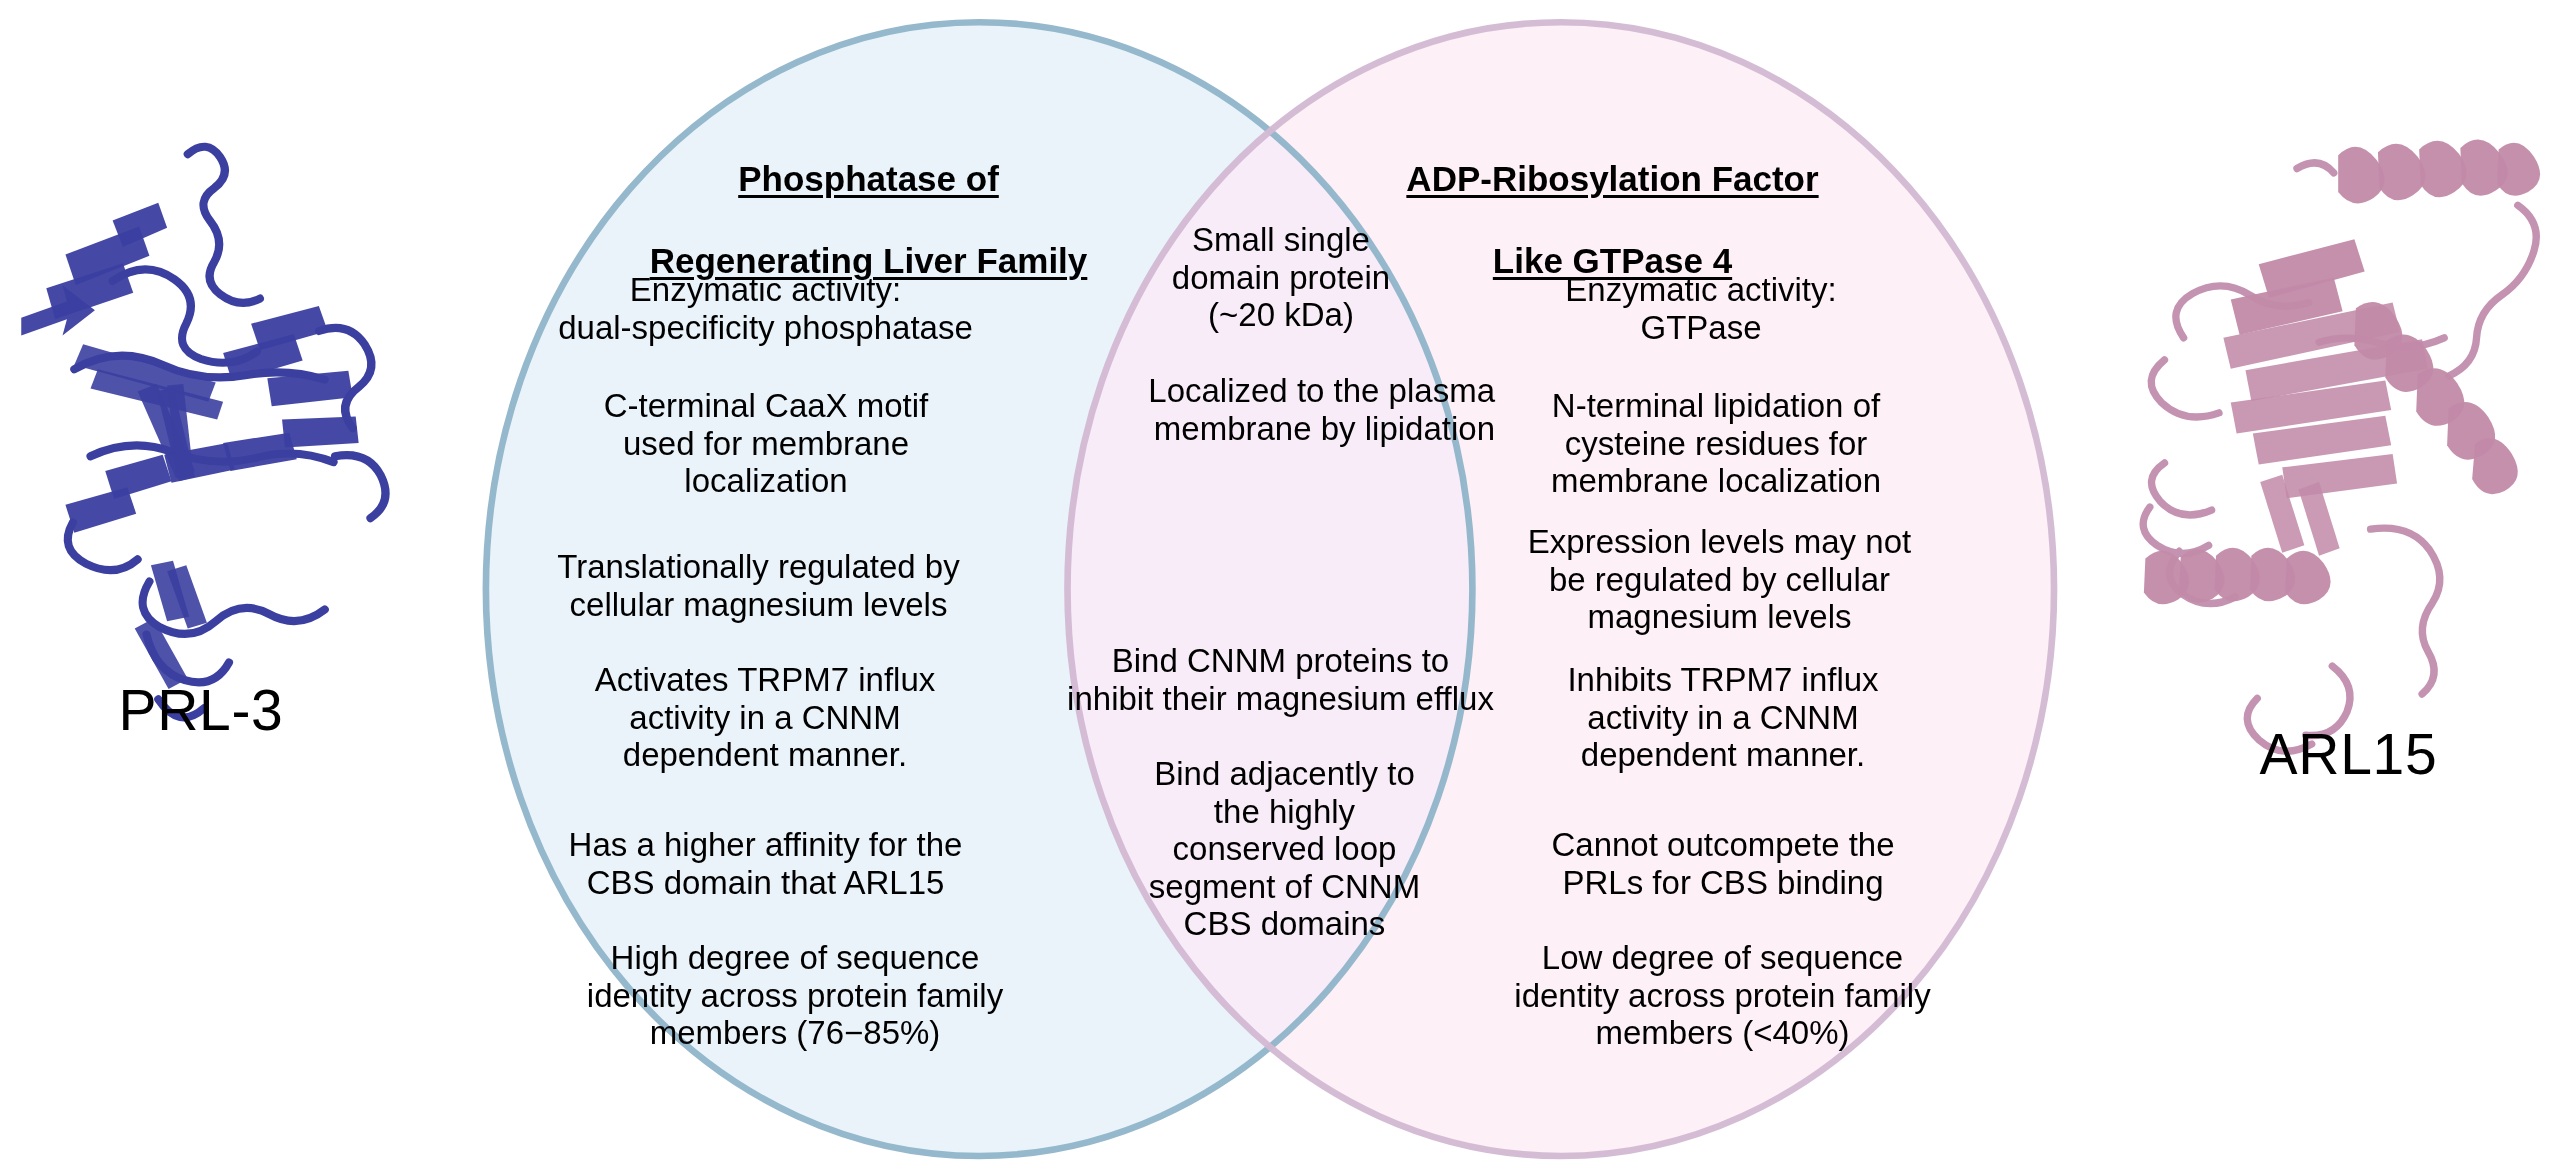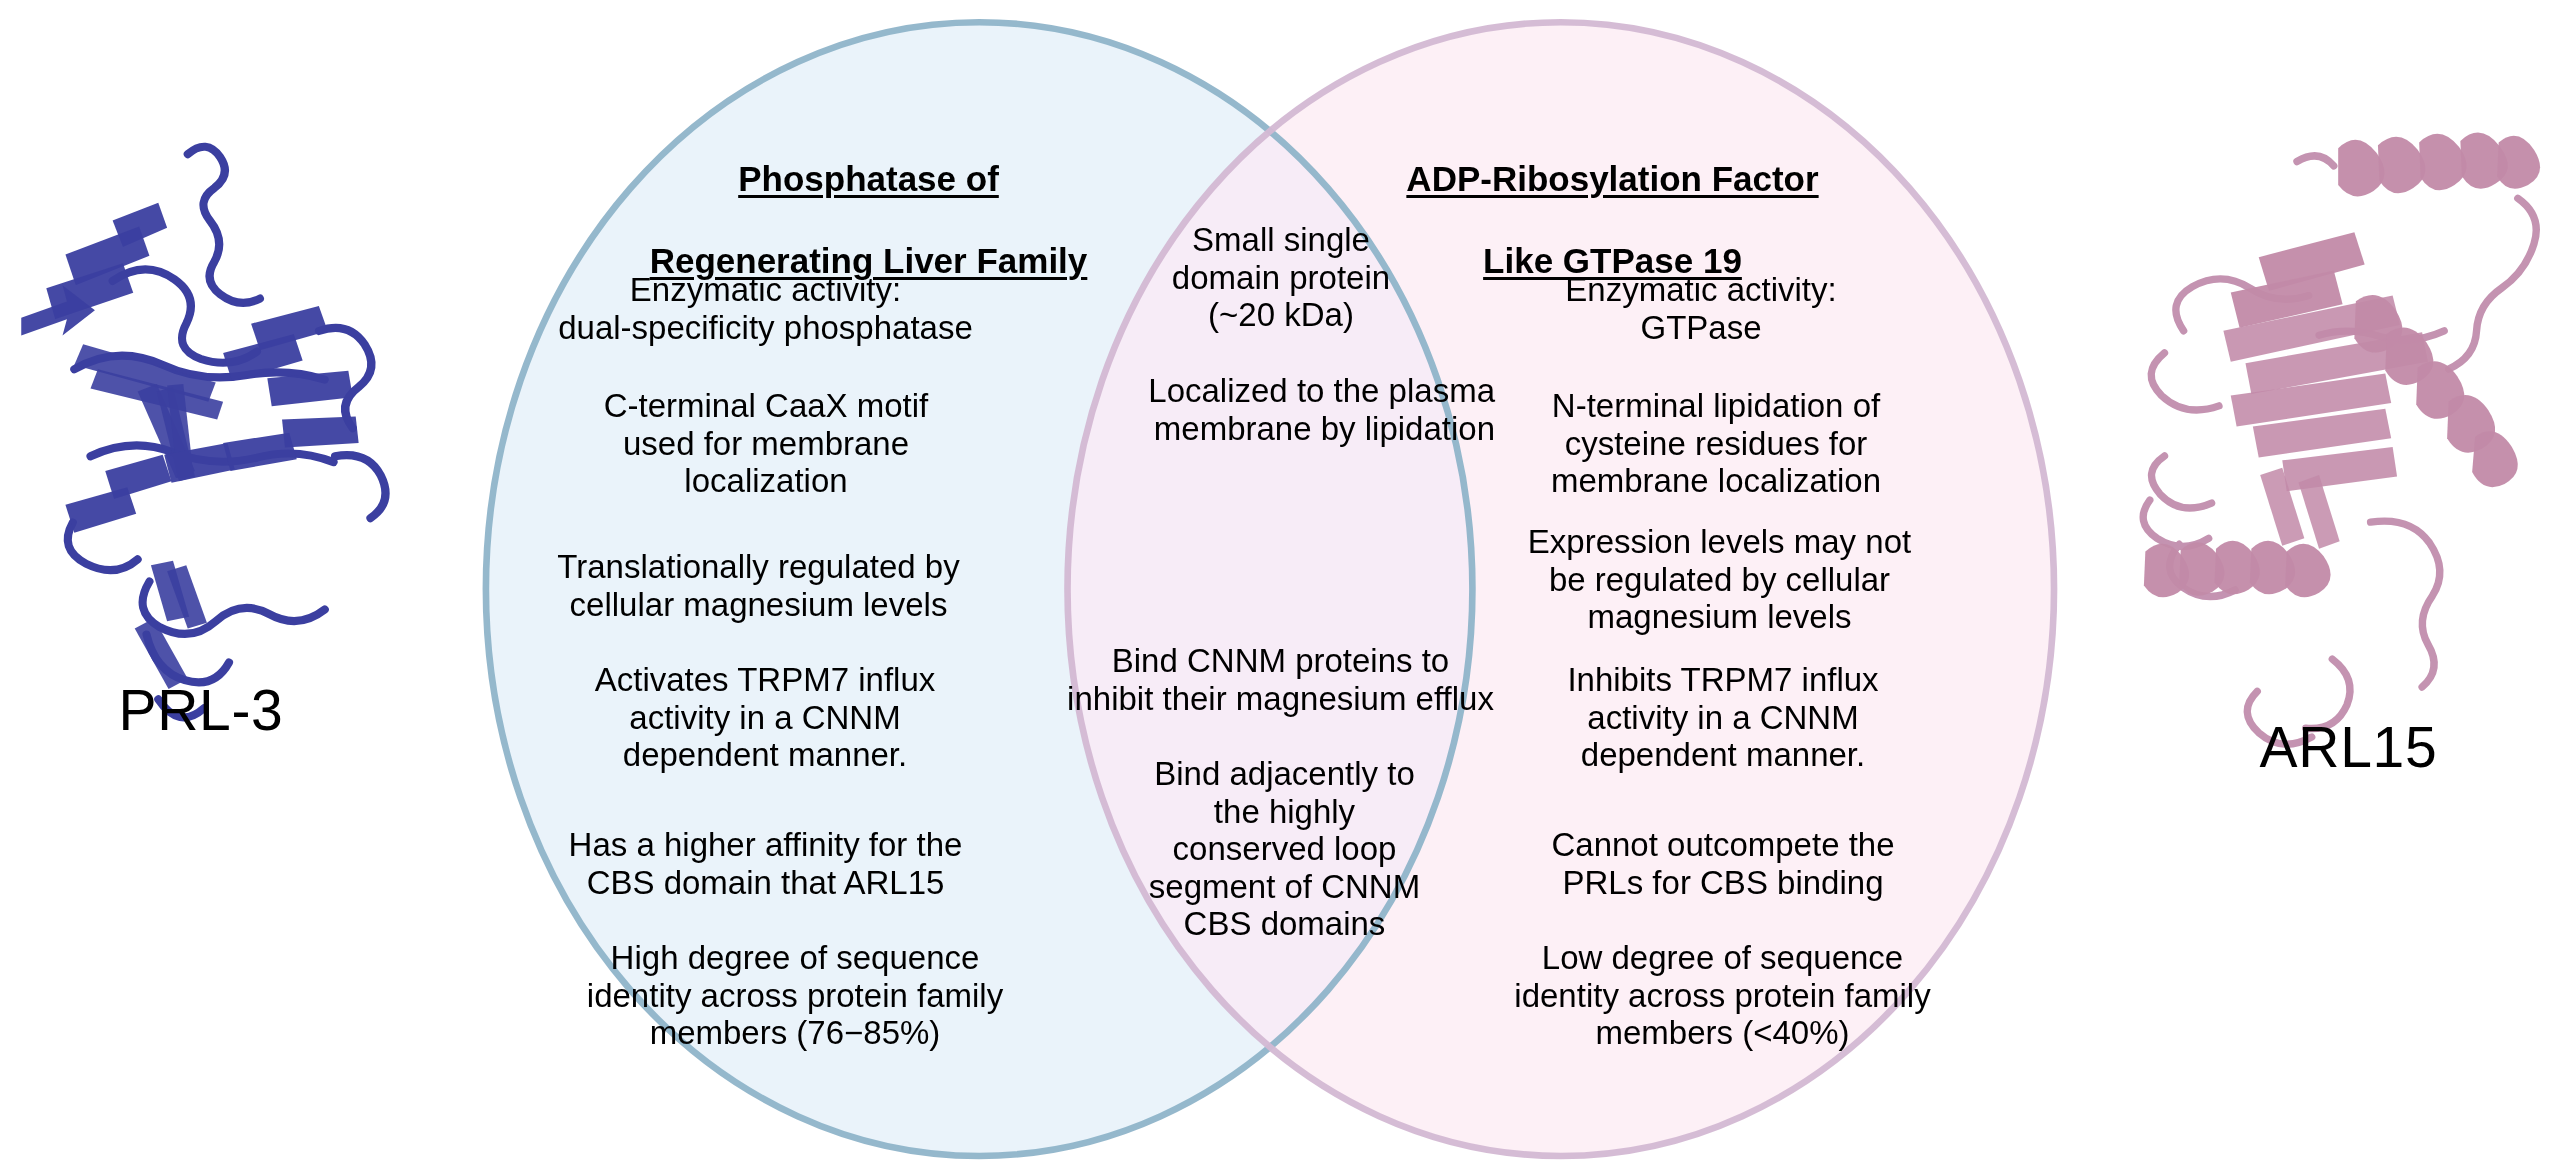--- a/index.html
+++ b/index.html
@@ -120,21 +120,21 @@
   <div class="txt item" style="left:1045px; top:642px; width:471px;">Bind CNNM proteins to
 inhibit their magnesium efflux</div>
   <div class="txt item" style="left:1119px; top:755px; width:331px;">Bind adjacently to
 the highly
 conserved loop
 segment of CNNM
 CBS domains</div>
 
   <div class="txt circle-title" style="left:1377px; top:118px; width:471px;">
     <span>ADP-Ribosylation Factor </span>
-    <span>Like GTPase 19</span>
+    <span>Like GTPase 4</span>
   </div>
 
   <div class="txt item" style="left:1480px; top:271px; width:442px;">Enzymatic activity:
 GTPase</div>
   <div class="txt item" style="left:1495px; top:387px; width:442px;">N-terminal lipidation of
 cysteine residues for
 membrane localization</div>
   <div class="txt item" style="left:1480px; top:523px; width:479px;">Expression levels may not
 be regulated by cellular
 magnesium levels</div>
@@ -182,21 +182,21 @@
         <path d="M360 364 l110 -10 l6 36 l-110 12 z" opacity="0.95"></path>
         <path d="M380 420 l100 -4 l4 36 l-100 6 z" opacity="0.95"></path>
         <path d="M232 612 l22 76 l-30 6 l-22 -76 z" opacity="0.9"></path>
         <path d="M250 618 l28 78 l-26 8 l-28 -78 z" opacity="0.9"></path>
         <path d="M206 690 l46 82 l-26 14 l-46 -82 z" opacity="0.9"></path>
       </g>
     </svg>
     <div class="protein-label" style="left:0; top:567px; width:398px;">PRL-3</div>
   </div>
 
-  <div class="protein-panel" style="left:2135px; top:110px; width:427px; height:736px;">
+  <div class="protein-panel" style="left:2135px; top:117px; width:427px; height:736px;">
     <svg class="ribbon" width="427" height="736" viewBox="0 0 580 1000">
       <g fill="none" stroke="#c493b1" stroke-linecap="round" stroke-linejoin="round">
         <path d="M220 70 q30 -18 50 6" stroke-width="10"></path>
         <path d="M520 120 q34 24 22 62 q-12 38 -44 60 q-32 22 -34 58 q-2 36 -38 52" stroke-width="10"></path>
         <path d="M420 300 q-44 20 -86 8 q-44 -14 -84 -2" stroke-width="10"></path>
         <path d="M66 300 q-26 -38 12 -60 q40 -22 78 2 q36 24 80 10" stroke-width="10"></path>
         <path d="M40 330 q-34 28 -4 58 q32 30 78 14" stroke-width="10"></path>
         <path d="M40 470 q-32 22 -6 52 q28 30 70 12" stroke-width="10"></path>
         <path d="M20 530 q-22 30 10 52 q34 22 70 0" stroke-width="10"></path>
         <path d="M60 590 q-28 34 4 58 q34 24 72 4" stroke-width="10"></path>

